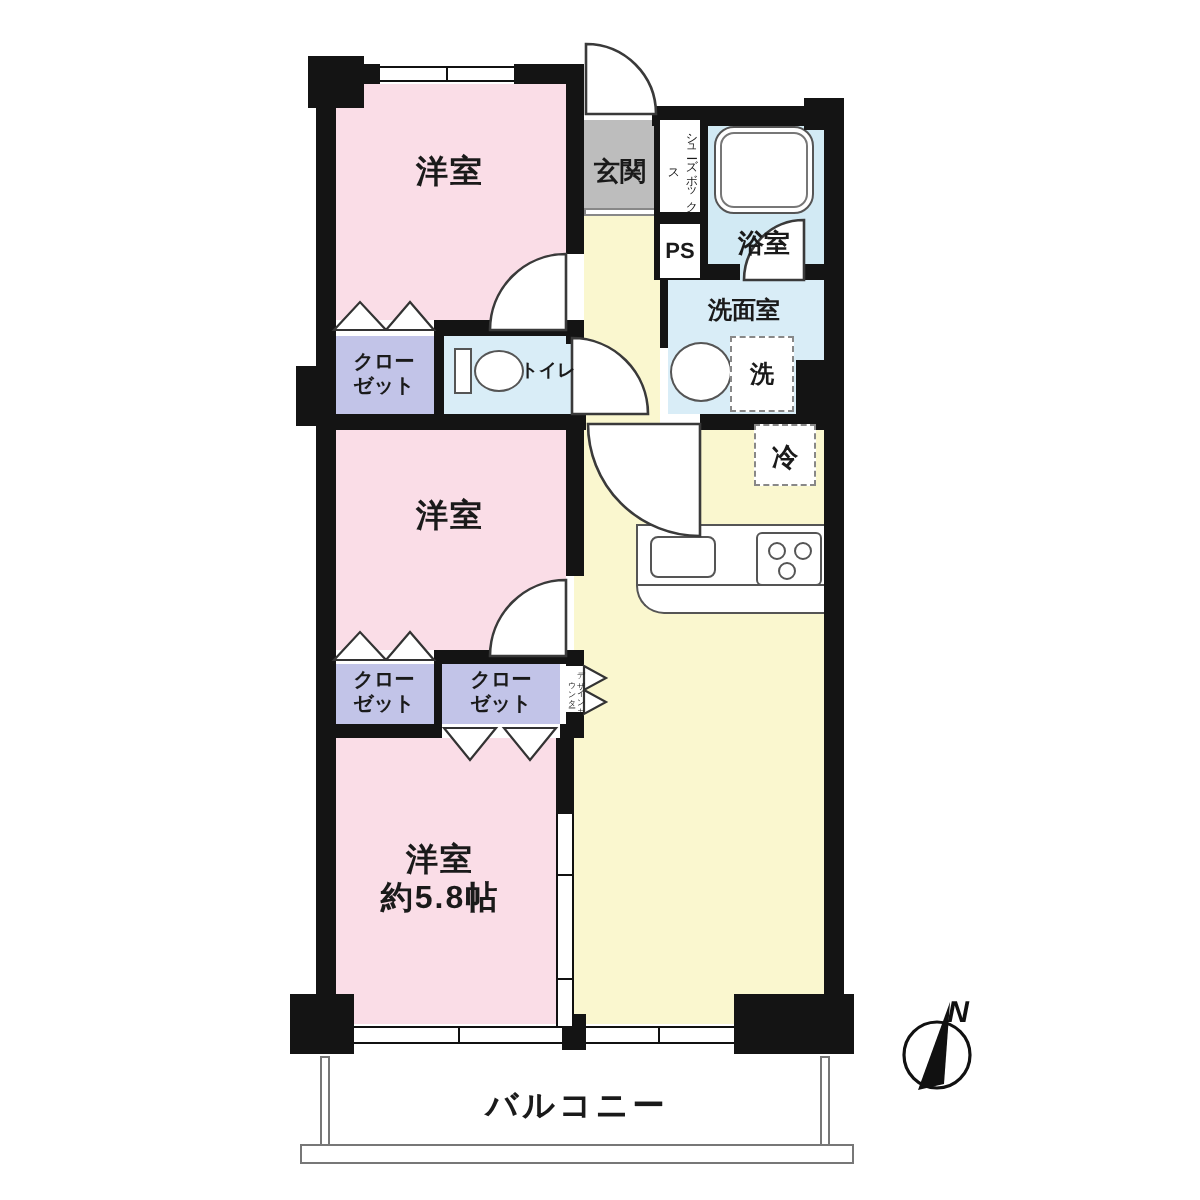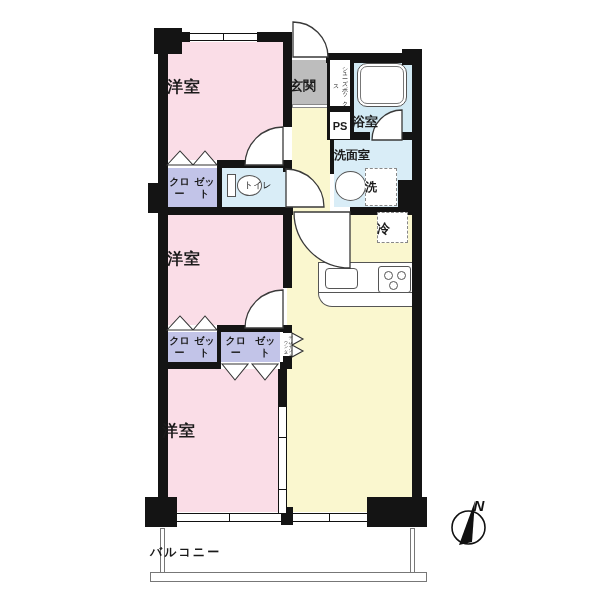--- a/index.html
+++ b/index.html
@@ -14,26 +14,26 @@
   .f-clo{background:var(--c-closet,#c2c4e8);}
   .f-gen{background:var(--c-entrance,#bdbdbd);}
   .f-white{background:#fff;}
   .wall{position:absolute;background:var(--c-wall,#141414);z-index:3;}
   .fixture{position:absolute;background:#fff;border:1px solid #555;z-index:2;box-sizing:border-box;}
   .dashed{border:1px dashed #888;}
   .window{position:absolute;background:#fff;border-top:1px solid #111;border-bottom:1px solid #111;z-index:4;box-sizing:border-box;}
   .vwindow{position:absolute;background:#fff;border-left:1px solid #111;border-right:1px solid #111;z-index:4;box-sizing:border-box;}
   .tick{position:absolute;background:#111;z-index:5;}
   .rail{position:absolute;background:#fff;border:1px solid #777;z-index:2;box-sizing:border-box;}
-  .lbl{position:absolute;z-index:6;line-height:1.18;}
+  .lbl{position:absolute;z-index:6;text-align:center;line-height:1.18;}
   .room-lbl{font-size:16px;font-weight:600;letter-spacing:1px;}
   .sm{font-size:12px;font-weight:600;}
   .box{position:absolute;z-index:6;display:flex;align-items:center;justify-content:center;
        box-sizing:border-box;text-align:center;}
-  .col{}
+  .col{flex-direction:column;}
   .vtext{writing-mode:vertical-rl;text-orientation:upright;}
   svg.overlay{position:absolute;left:0;top:0;z-index:5;}
   .doorpie{fill:#fff;stroke:#3a3a3a;stroke-width:1.3;}
   .fold{fill:#fff;stroke:#333;stroke-width:1.1;}
 </style>
 </head>
 <body>
 
 <div class="plan">
 
@@ -145,46 +145,47 @@
   </svg>
 
   <div class="lbl room-lbl" style="left:167px;top:78px;width:116px;">
     <div>洋室</div>
   </div>
   <div class="lbl room-lbl" style="left:167px;top:250px;width:116px;">
     <div>洋室</div>
   </div>
   <div class="lbl room-lbl" style="left:162px;top:422px;width:116px;">
     <div>洋室</div>
+    <div>約5.8帖</div>
   </div>
   <div class="lbl room-lbl" style="left:292px;top:370px;width:120px;">
   </div>
   <div class="lbl" style="left:290px;top:78px;width:40px;font-size:13px;font-weight:600;">
     <span>玄関</span></div>
   <div class="lbl" style="left:352px;top:114px;width:60px;font-size:13px;font-weight:600;">
     <span>浴室</span></div>
   <div class="lbl sm" style="left:334px;top:148px;width:76px;">
     <span>洗面室</span></div>
   <div class="lbl sm" style="left:365px;top:180px;width:32px;">
     <span>洗</span></div>
   <div class="lbl sm" style="left:377px;top:221px;width:31px;font-size:13px;">
     <span>冷</span></div>
-  <div class="lbl" style="left:244px;top:180px;width:28px;font-size:9px;font-weight:400;">
+  <div class="lbl" style="left:260px;top:180px;width:28px;font-size:9px;font-weight:700;">
     <span>トイレ</span></div>
   <div class="box col" style="left:167px;top:168px;width:50px;height:39px;font-size:10px;font-weight:600;line-height:1.2;">
     <span>クロー</span>
     <span>ゼット</span>
     </div>
   <div class="box col" style="left:167px;top:332px;width:50px;height:30px;font-size:10px;font-weight:600;line-height:1.2;">
     <span>クロー</span>
     <span>ゼット</span>
     </div>
   <div class="box col" style="left:221px;top:332px;width:59px;height:30px;font-size:10px;font-weight:600;line-height:1.2;">
     <span>クロー</span>
     <span>ゼット</span>
     </div>
   <div class="box vtext" style="left:283px;top:333px;width:9px;height:23px;font-size:4px;line-height:4.5px;z-index:6;">
     <span>デザインカウンター</span>
     </div>
-  <div class="lbl" style="left:150px;top:545px;width:277px;font-size:12px;font-weight:600;letter-spacing:2px;">
+  <div class="lbl" style="left:150px;top:545px;width:277px;font-size:16px;font-weight:600;letter-spacing:2px;">
     <span>バルコニー</span></div>
 
 </div>
 
 </body></html>

